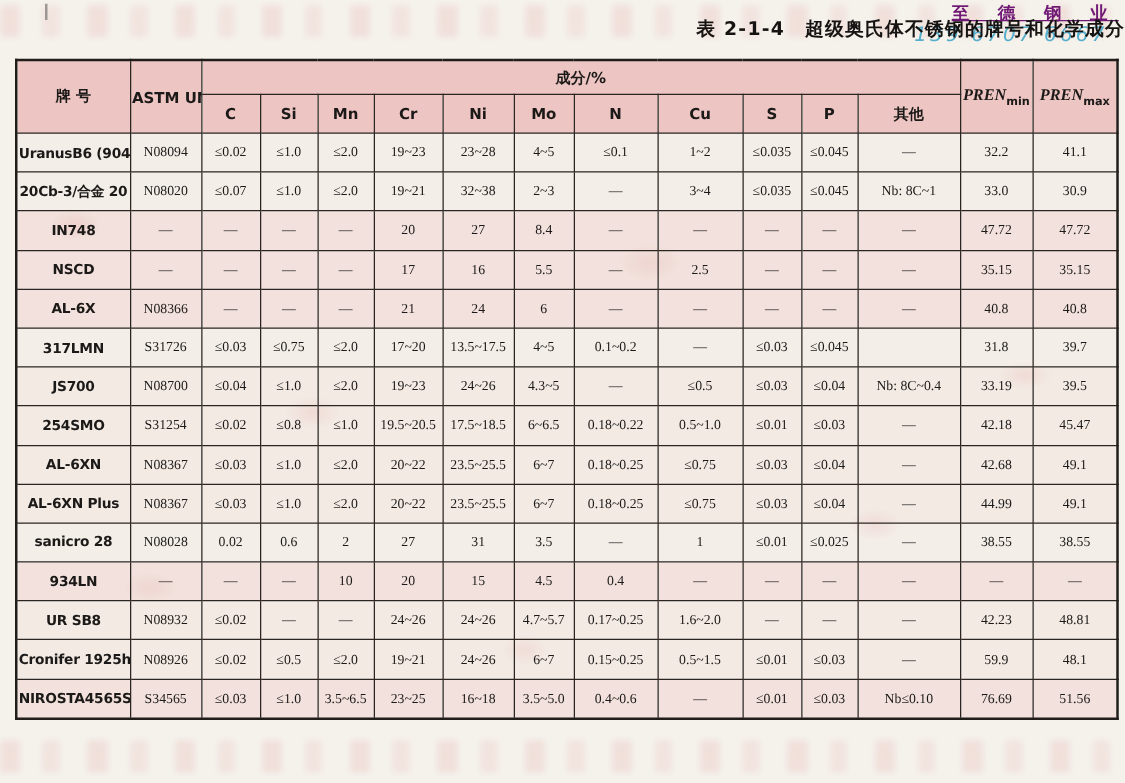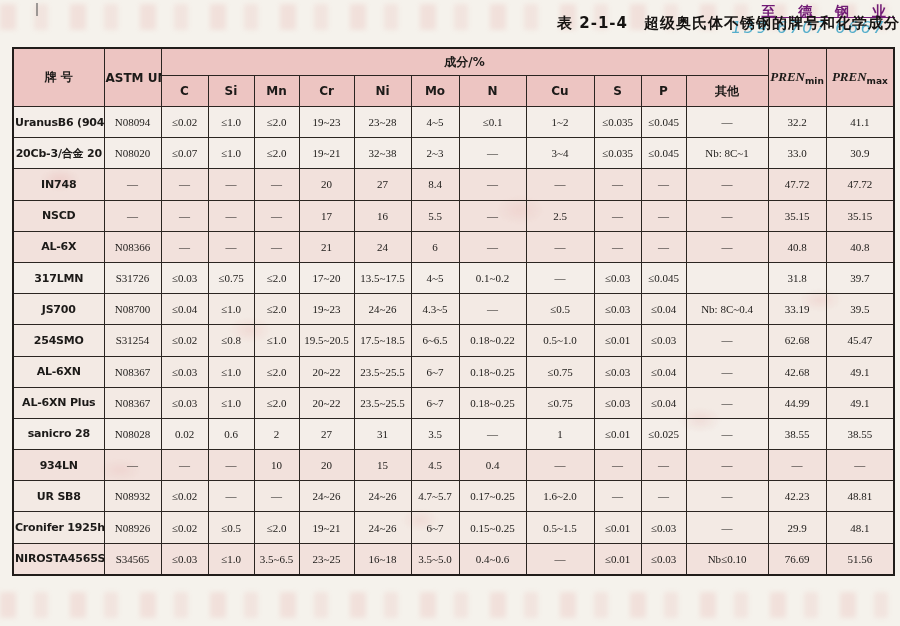--- a/index.html
+++ b/index.html
@@ -293,21 +293,21 @@
         <td>≤0.8</td>
         <td>≤1.0</td>
         <td>19.5~20.5</td>
         <td>17.5~18.5</td>
         <td>6~6.5</td>
         <td>0.18~0.22</td>
         <td>0.5~1.0</td>
         <td>≤0.01</td>
         <td>≤0.03</td>
         <td>—</td>
-        <td>62.68</td>
+        <td>42.18</td>
         <td>45.47</td>
       </tr>
       <tr>
         <td class="grade">AL-6XN</td>
         <td>N08367</td>
         <td>≤0.03</td>
         <td>≤1.0</td>
         <td>≤2.0</td>
         <td>20~22</td>
         <td>23.5~25.5</td>
@@ -395,21 +395,21 @@
         <td>≤0.5</td>
         <td>≤2.0</td>
         <td>19~21</td>
         <td>24~26</td>
         <td>6~7</td>
         <td>0.15~0.25</td>
         <td>0.5~1.5</td>
         <td>≤0.01</td>
         <td>≤0.03</td>
         <td>—</td>
-        <td>29.9</td>
+        <td>59.9</td>
         <td>48.1</td>
       </tr>
       <tr>
         <td class="grade">NIROSTA4565S</td>
         <td>S34565</td>
         <td>≤0.03</td>
         <td>≤1.0</td>
         <td>3.5~6.5</td>
         <td>23~25</td>
         <td>16~18</td>

